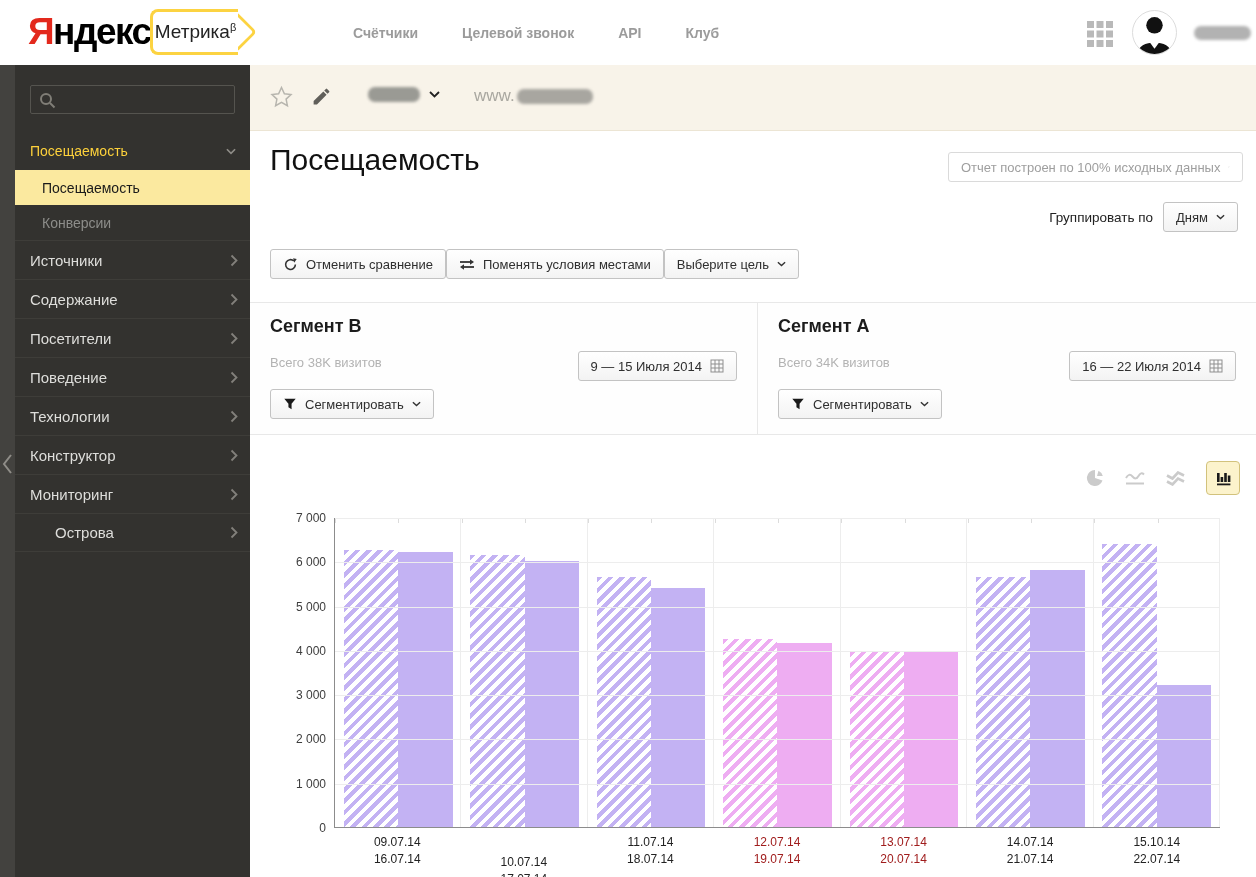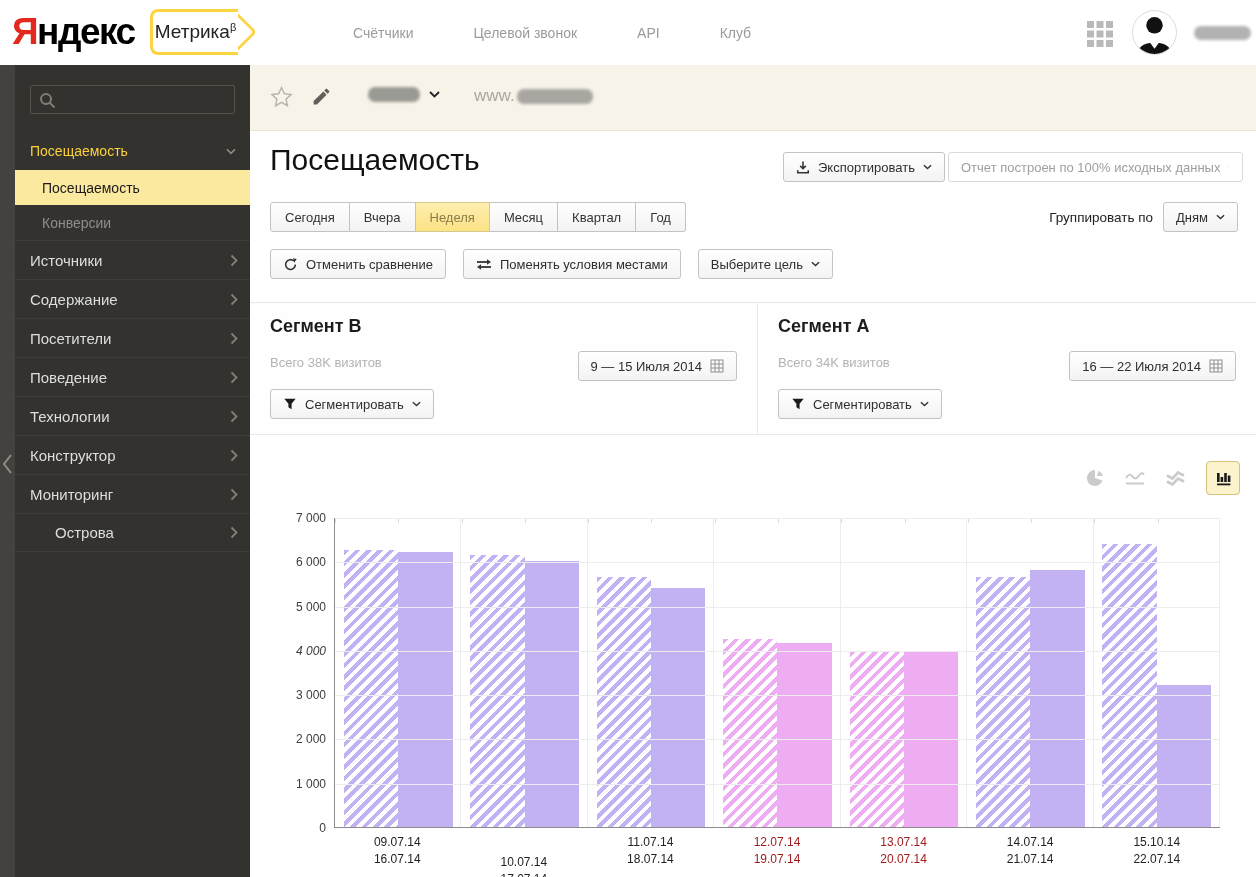--- a/index.html
+++ b/index.html
@@ -2,31 +2,31 @@
 <html><head>
 <meta charset="utf-8">
 <style>
   * {margin:0; padding:0; box-sizing:border-box;}
   html,body {width:1256px; height:877px; overflow:hidden; background:#fff;
     font-family:"Liberation Sans", sans-serif;}
   .page {position:relative; width:1256px; height:877px; background:#fff;}
 
   
   .top-header {position:absolute; left:0; top:0; width:1256px; height:65px; background:#fff; z-index:5;}
-  .logo {position:absolute; left:12px; top:11px; font-size:37px; font-weight:bold; letter-spacing:-1.5px; color:#000;}
+  .logo {position:absolute; left:28px; top:11px; font-size:37px; font-weight:bold; letter-spacing:-1.5px; color:#000;}
   .logo .ya {color:#e3291d;}
   .metrika-tag {position:absolute; left:150px; top:9px; width:88px; height:46px;
     border:3px solid #fcd341; border-right:none; border-radius:8px 0 0 8px;
     background:#fff; display:flex; align-items:center; justify-content:center; z-index:3;}
   .metrika-tip {position:absolute; left:221px; top:17px; width:30px; height:30px;
     transform:rotate(45deg); border-top:3px solid #fcd341; border-right:3px solid #fcd341;
     border-radius:5px; background:#fff; z-index:2;}
   .metrika-text {position:relative; z-index:4; font-size:19px; color:#222;}
   .metrika-text sup {font-size:11px;}
-  .top-nav {position:absolute; left:353px; top:0; height:65px; display:flex; align-items:center; gap:60px;}
+  .top-nav {position:absolute; left:353px; top:0; height:65px; display:flex; align-items:center; gap:44px;font-weight:bold;}
   .top-nav-item {color:#9b9b9b; font-size:14px; cursor:pointer; white-space:nowrap;}
   .apps-icon {position:absolute; left:1087px; top:21px; cursor:pointer;}
   .avatar {position:absolute; left:1132px; top:10px; width:45px; height:45px; border-radius:50%;
     background:#fff; border:1px solid #dcdcdc; overflow:hidden; cursor:pointer;}
   .blob {background:#b2b2b2; border-radius:7px; filter:blur(1.5px); display:inline-block;}
   .user-blob {position:absolute; left:1194px; top:26px; width:57px; height:14px;}
 
   
   .sidebar {position:absolute; left:0; top:65px; width:250px; height:812px; background:#33322f;}
   .side-rail {position:absolute; left:0; top:0; width:15px; height:100%; background:#43423f; cursor:pointer;}
@@ -67,21 +67,21 @@
   .report-info-btn {position:absolute; left:698px; top:21px; width:295px; justify-content:center;
     color:#9e9e9e; border-color:#dadada; background:#fff;}
   .tabs {position:absolute; left:20px; top:71px; display:flex; height:30px;}
   .tab {padding:0 14px; display:flex; align-items:center; font-size:13px; color:#333;
     border:1px solid #c3c3c3; border-left:none; background:linear-gradient(#ffffff,#f3f3f3); cursor:pointer;}
   .tab:first-child {border-left:1px solid #c3c3c3; border-radius:3px 0 0 3px;}
   .tab:last-child {border-radius:0 3px 3px 0;}
   .tab.active {background:linear-gradient(#ffeeae,#fbe286); color:#8b7d4a; border-color:#d6c98c;}
   .group-by {position:absolute; right:18px; top:71px; height:30px; display:flex; align-items:center; gap:10px;}
   .group-by-label {font-size:13.5px; color:#222;}
-  .compare-row {position:absolute; left:20px; top:118px; display:flex; gap:17px;}
+  .compare-row {position:absolute; left:20px; top:118px; display:flex; }
 
   
   .segments {position:absolute; left:0; top:171px; width:1006px; height:133px; display:flex;
     border-top:1px solid #e8e8e8; border-bottom:1px solid #e8e8e8; background:#fefefe;}
   .segment-panel {position:relative; height:100%;}
   .segment-panel.b {width:508px; border-right:1px solid #e8e8e8;}
   .segment-panel.a {flex:1;}
   .segment-name {position:absolute; left:20px; top:13px; font-size:18px; font-weight:bold; color:#1c1c1c;}
   .segment-total {position:absolute; left:20px; top:52px; font-size:13px; color:#b3b3b3;}
   .date-btn {position:absolute; right:20px; top:48px;}
@@ -241,46 +241,28 @@
     </div>
     <div class="site-link">
       <span>www.</span>
       <span class="blob site-blob"></span>
     </div>
   </div>
 
   <div class="main">
     <h1 class="page-title">Посещаемость</h1>
 
-    <button class="btn export-btn">
-      <svg width="14" height="15" viewBox="0 0 16 16">
-        <path d="M8 1v8 M4.8 6.2 8 9.4 11.2 6.2" fill="none" stroke="#333" stroke-width="1.8"></path>
-        <path d="M2 11v3h12v-3" fill="none" stroke="#333" stroke-width="1.8"></path>
-      </svg>
-      <span>Экспортировать</span>
-      <svg width="9" height="6" viewBox="0 0 10 6">
-          <polyline points="1,1 5,4.6 9,1" fill="none" stroke="#333" stroke-width="1.6"></polyline>
-        </svg>
-    </button>
 
     <button class="btn report-info-btn">
       <span>Отчет построен по 100% исходных данных</span>
       <svg width="9" height="6" viewBox="0 0 10 6">
           <polyline points="1,1 5,4.6 9,1" fill="none" stroke="#9e9e9e" stroke-width="1.6"></polyline>
         </svg>
     </button>
 
-    <div class="tabs">
-        <div class="tab">Сегодня</div>
-        <div class="tab">Вчера</div>
-        <div class="tab active">Неделя</div>
-        <div class="tab">Месяц</div>
-        <div class="tab">Квартал</div>
-        <div class="tab">Год</div>
-      </div>
 
     <div class="group-by">
       <span class="group-by-label">Группировать по</span>
       <button class="btn">
         <span>Дням</span>
         <svg width="9" height="6" viewBox="0 0 10 6">
             <polyline points="1,1 5,4.6 9,1" fill="none" stroke="#333" stroke-width="1.6"></polyline>
           </svg>
       </button>
     </div>
@@ -459,20 +441,20 @@
           <div style="color: rgb(34, 34, 34);">21.07.14</div>
         </div>
         <div class="xcell">
           <div style="color: rgb(34, 34, 34);">15.10.14</div>
           <div style="color: rgb(34, 34, 34);">22.07.14</div>
         </div>
       </div>
   <div class="ylabel" style="left: 0px; top: 380px; position: absolute;">7 000</div>
       <div class="ylabel" style="left: 0px; top: 424.286px; position: absolute;">6 000</div>
       <div class="ylabel" style="left: 0px; top: 468.571px; position: absolute;">5 000</div>
-      <div class="ylabel" style="left: 0px; top: 512.857px; position: absolute; font-style: italic;">4 000</div>
+      <div class="ylabel" style="left: 0px; top: 512.857px; position: absolute;">4 000</div>
       <div class="ylabel" style="left: 0px; top: 557.143px; position: absolute;">3 000</div>
       <div class="ylabel" style="left: 0px; top: 601.429px; position: absolute;">2 000</div>
       <div class="ylabel" style="left: 0px; top: 645.714px; position: absolute;">1 000</div>
       <div class="ylabel" style="left: 0px; top: 690px; position: absolute;">0</div>
     </div>
 
 </div>
 
 </body></html>

